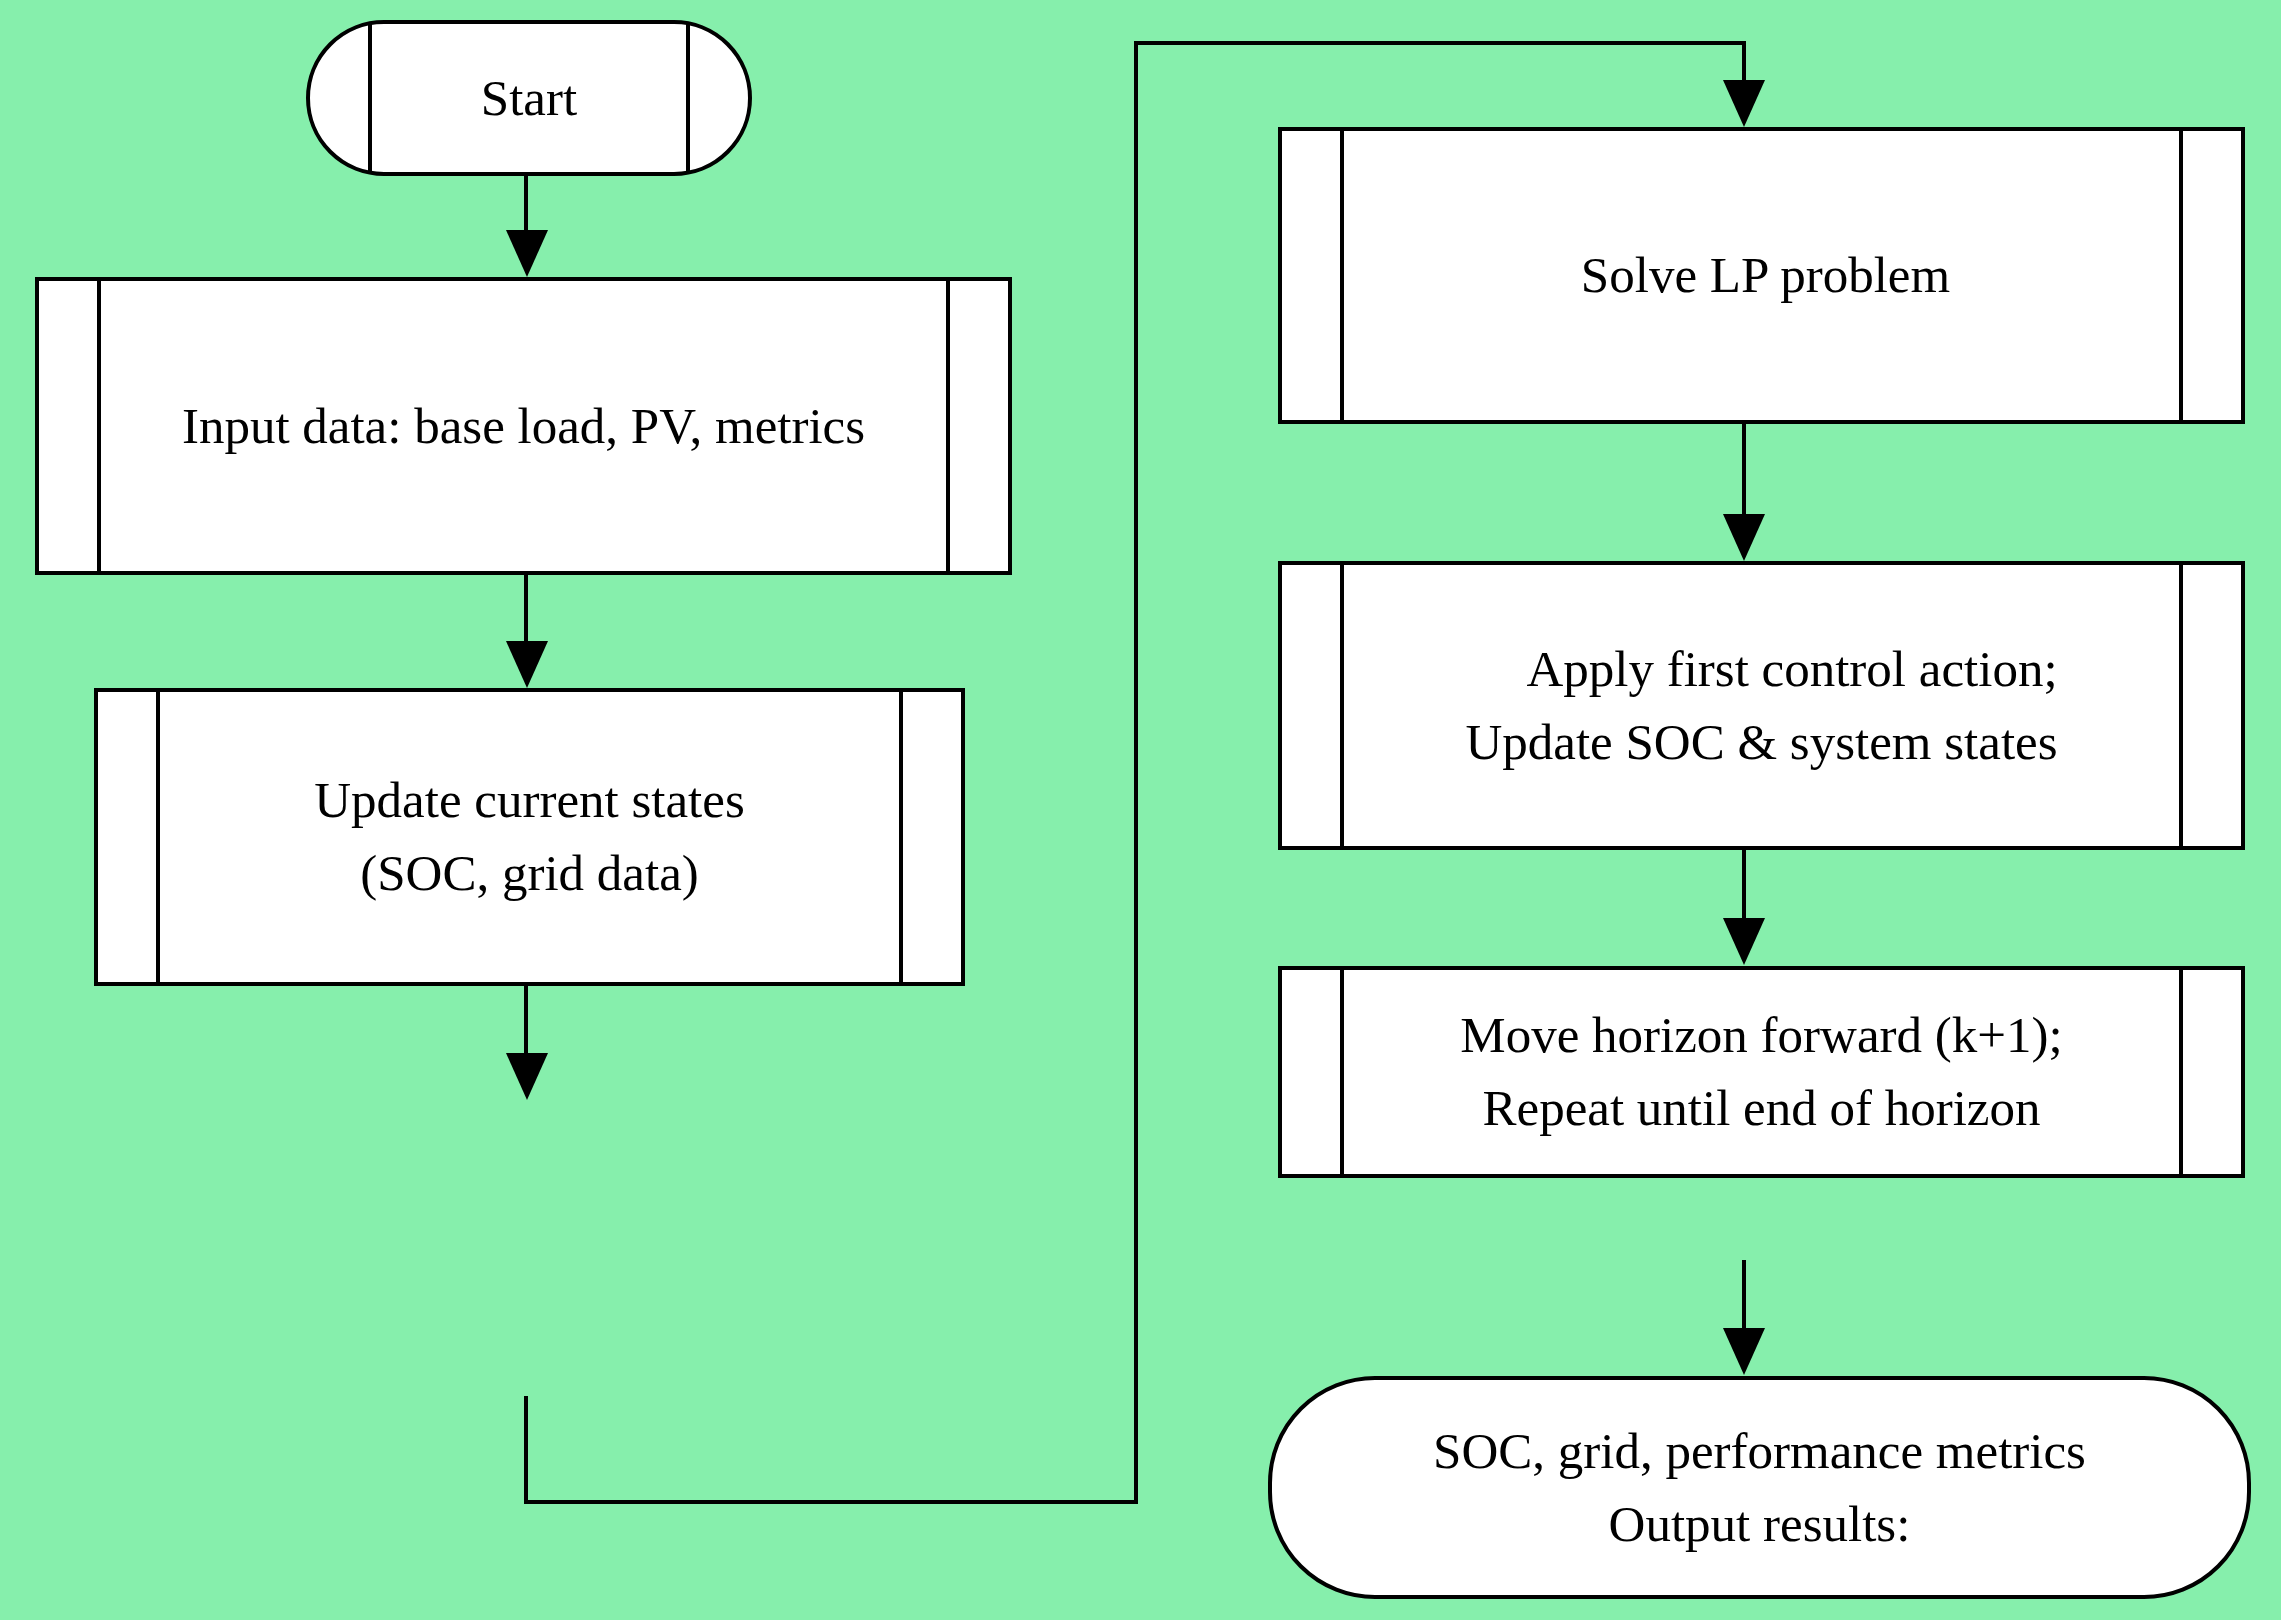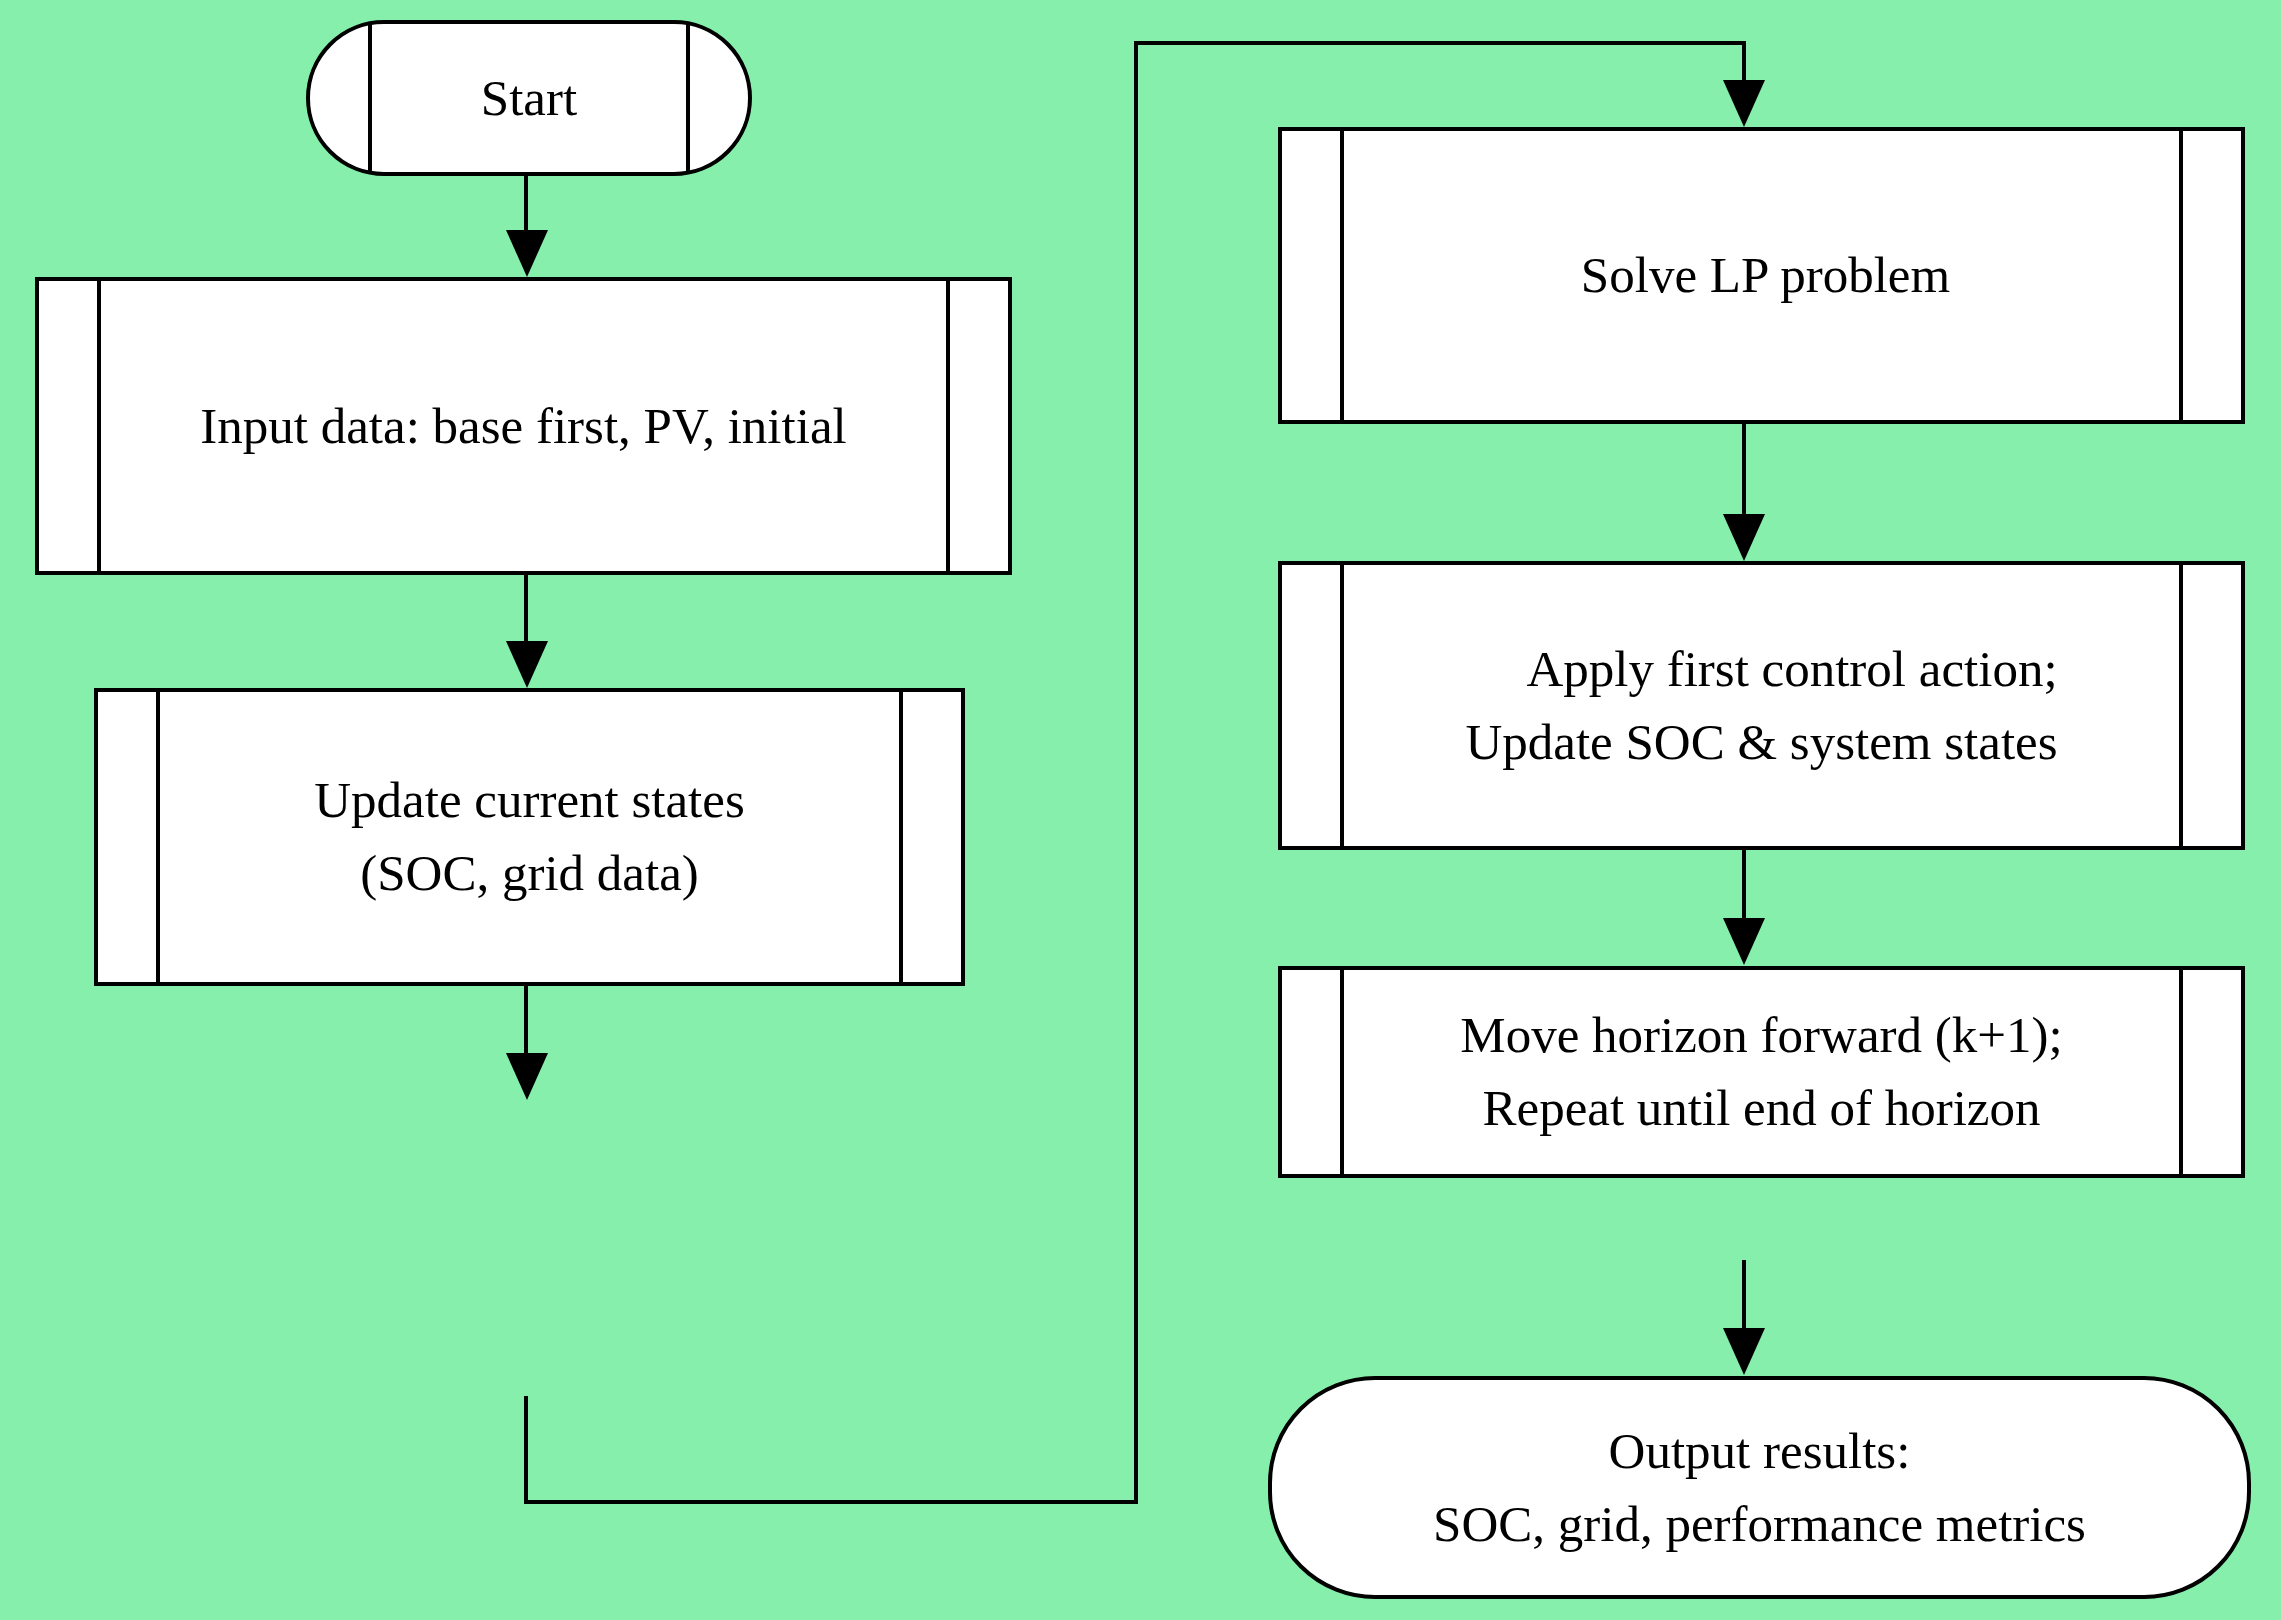--- a/index.html
+++ b/index.html
@@ -80,21 +80,21 @@
     <div class="label">Start</div>
   </div>
 
   <div class="stem" id="a1s"></div>
   <div class="head" id="a1h"></div>
 
   <div class="node" id="input">
     <span class="sidebar l"></span>
     <span class="sidebar r"></span>
     <div class="label">
-      <div>Input data: base first, PV, initial</div>
+      <div>Input data: base load, PV, metrics</div>
     </div>
   </div>
 
   <div class="stem" id="a2s"></div>
   <div class="head" id="a2h"></div>
 
   <div class="node" id="update">
     <span class="sidebar l"></span>
     <span class="sidebar r"></span>
     <div class="label">
@@ -144,19 +144,19 @@
       <div>Move horizon forward (k+1);</div>
       <div>Repeat until end of horizon</div>
     </div>
   </div>
 
   <div class="stem" id="a6s"></div>
   <div class="head" id="a6h"></div>
 
   <div class="node" id="output">
     <div class="label">
+      <div>SOC, grid, performance metrics</div>
       <div>Output results:</div>
-      <div>SOC, grid, performance metrics</div>
     </div>
   </div>
 
 </div>
 
 
 </body></html>

